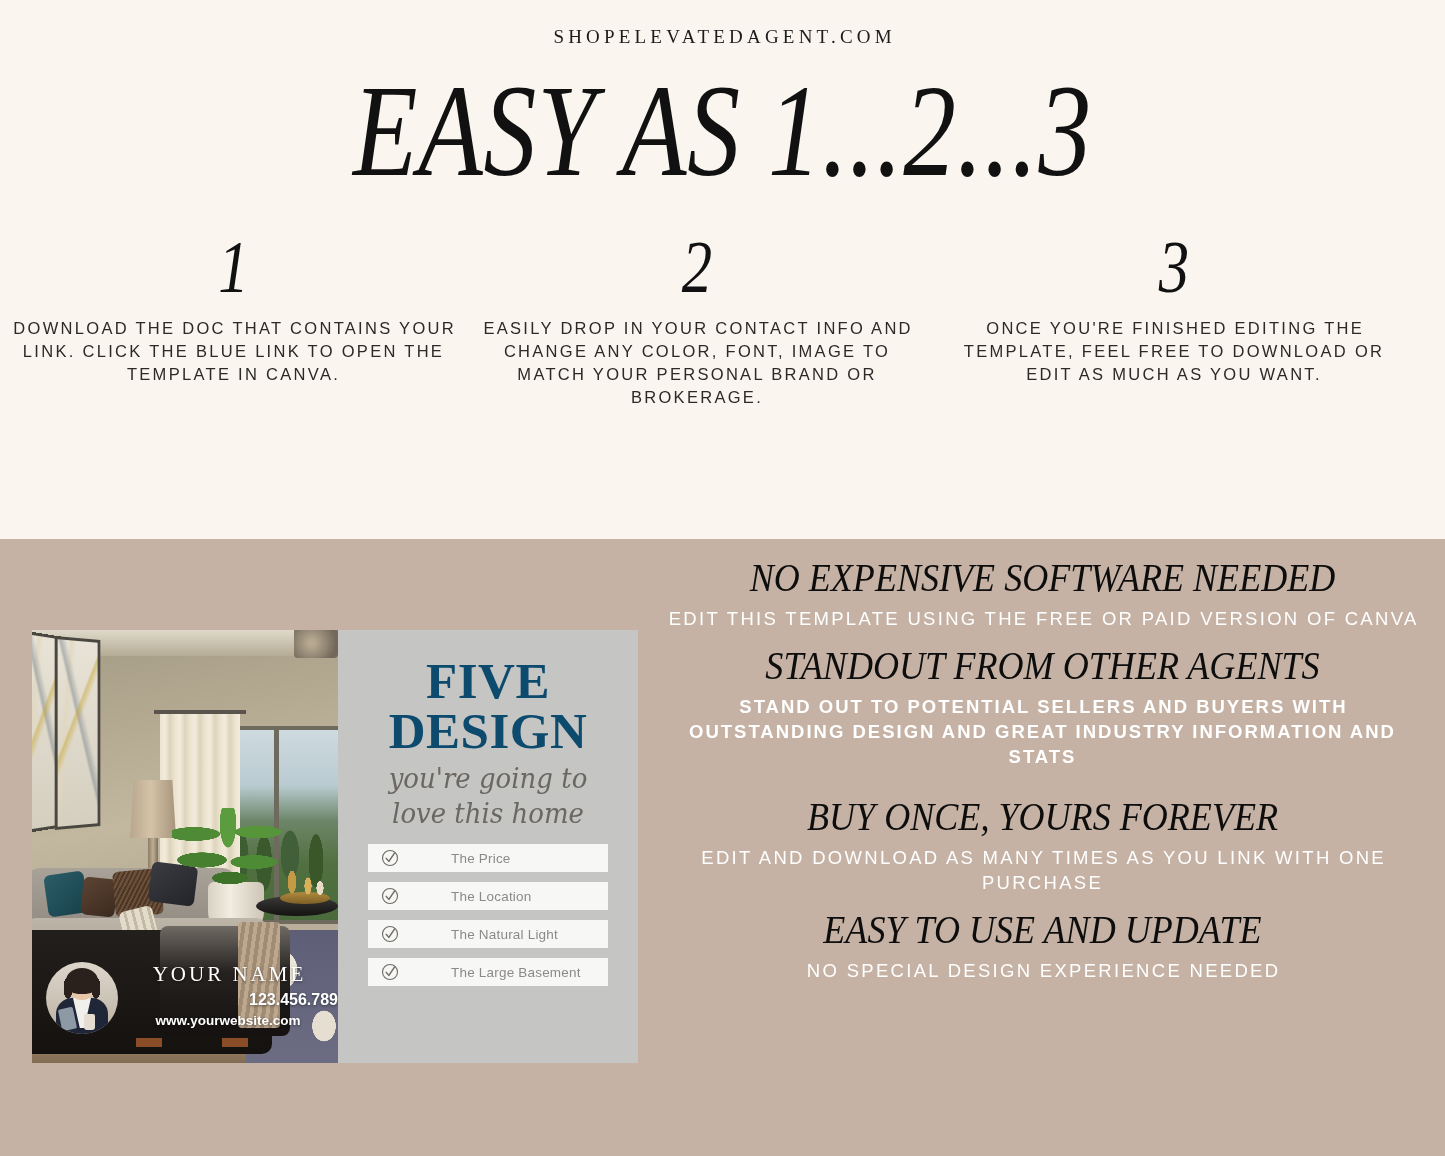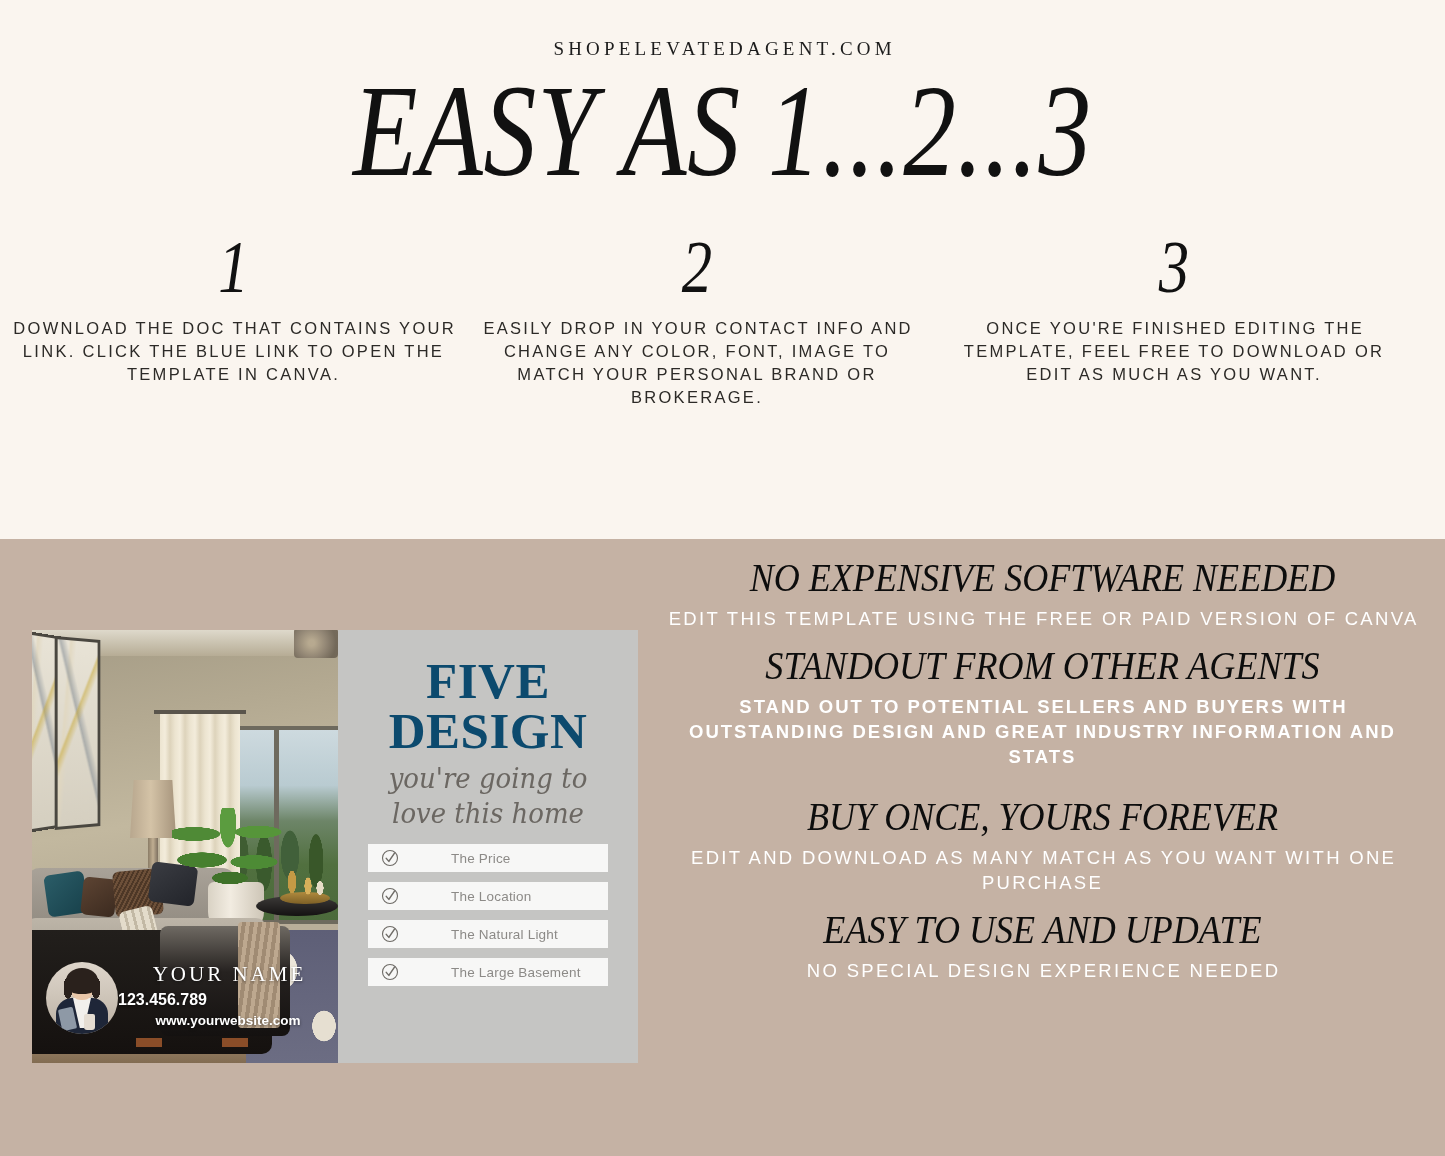--- a/index.html
+++ b/index.html
@@ -27,21 +27,21 @@
   .top-section {
     position: absolute;
     left: 0; top: 0;
     width: 1445px;
     height: 539px;
     background: #faf5ef;
   }
 
   .site-url {
     position: absolute;
-    left: 0; top: 38px;
+    left: 0; top: 26px;
     width: 1445px;
     text-align: center;
     font-family: "Liberation Serif", "DejaVu Serif", serif;
     font-size: 19px;
     letter-spacing: 4.2px;
     color: #1c1c1c;
     text-indent: 4.2px;
   }
 
   .main-title {
@@ -372,21 +372,21 @@
     font-size: 21px;
     letter-spacing: 3px;
     color: #fff;
     text-indent: 3px;
     text-shadow: 0 1px 3px rgba(0,0,0,.5);
   }
   .agent-phone {
     position: absolute;
     left: 72px; top: 35px;
     width: 220px;
-    text-align: left;
+    text-align: right;
     font-family: "Liberation Sans", sans-serif;
     font-size: 16px;
     font-weight: 600;
     color: #fff;
     text-shadow: 0 1px 3px rgba(0,0,0,.5);
   }
   .agent-site {
     position: absolute;
     left: 72px; top: 57px;
     width: 220px;
@@ -650,21 +650,21 @@
         <div class="feature-sub">EDIT THIS TEMPLATE USING THE FREE OR PAID VERSION OF CANVA</div>
       </div>
 
       <div class="feature f2">
         <div class="feature-title">STANDOUT FROM OTHER AGENTS</div>
         <div class="feature-sub bold">STAND OUT TO POTENTIAL SELLERS AND BUYERS WITH OUTSTANDING DESIGN AND GREAT INDUSTRY INFORMATION AND STATS</div>
       </div>
 
       <div class="feature f3">
         <div class="feature-title">BUY ONCE, YOURS FOREVER</div>
-        <div class="feature-sub">EDIT AND DOWNLOAD AS MANY MATCH AS YOU WANT WITH ONE PURCHASE</div>
+        <div class="feature-sub">EDIT AND DOWNLOAD AS MANY TIMES AS YOU LINK WITH ONE PURCHASE</div>
       </div>
 
       <div class="feature f4">
         <div class="feature-title">EASY TO USE AND UPDATE</div>
         <div class="feature-sub">NO SPECIAL DESIGN EXPERIENCE NEEDED</div>
       </div>
 
     </div>
   </div>
 </div>

